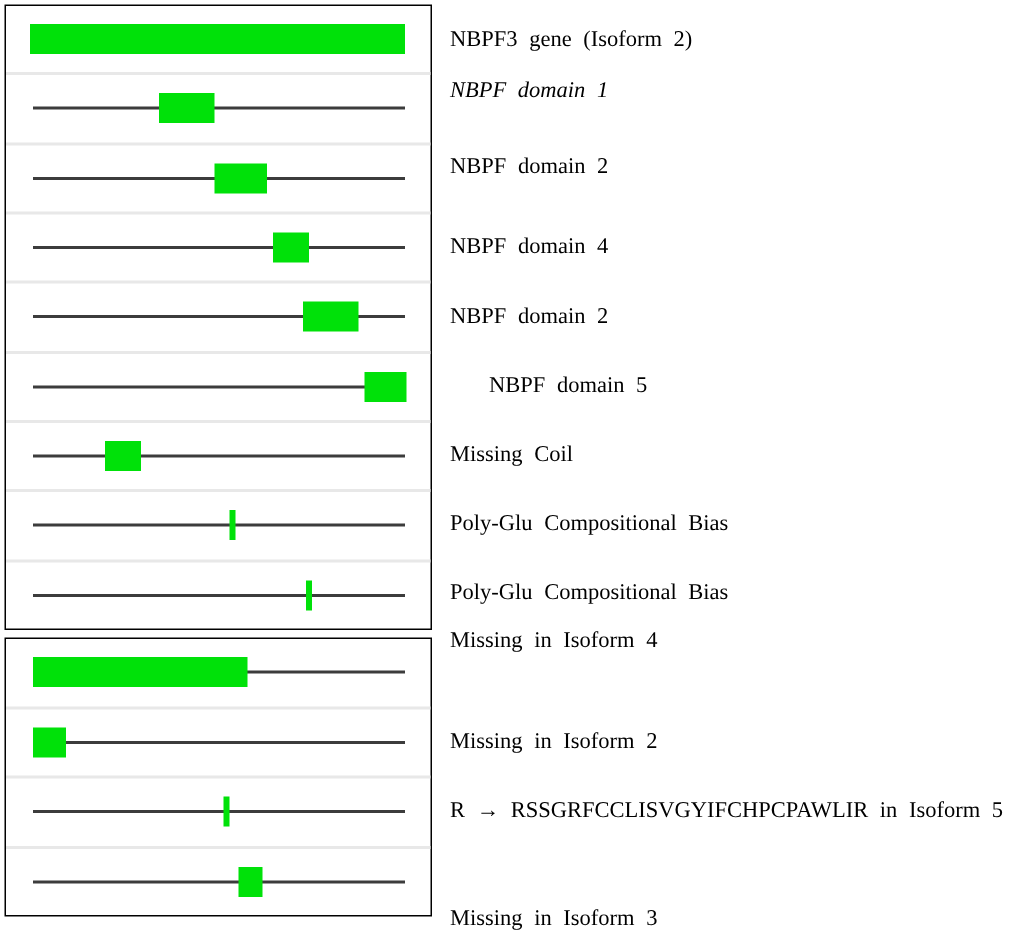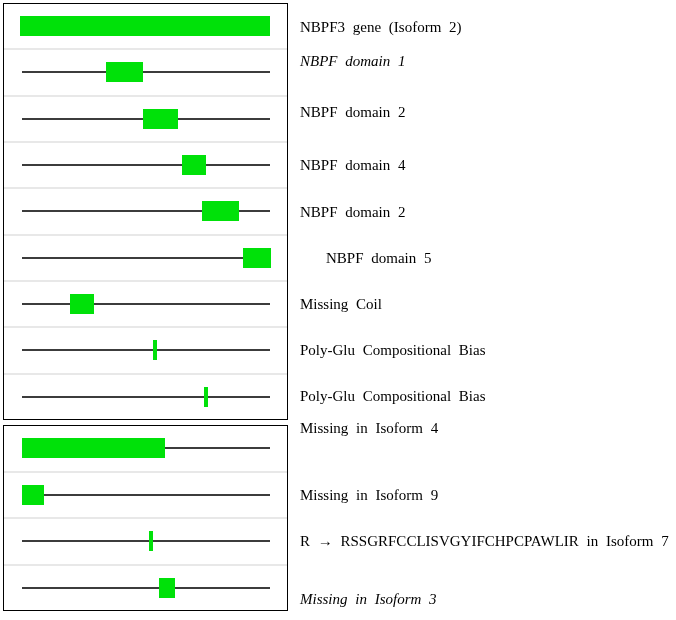--- a/index.html
+++ b/index.html
@@ -123,17 +123,17 @@
       <div class="rlabel" style="top: 27.0556px;">NBPF3 gene (Isoform 2)</div>
       <div class="rlabel" style="top: 61px; font-style: italic;">NBPF domain 1</div>
       <div class="rlabel" style="top: 112px; text-align: center;">NBPF domain 2</div>
       <div class="rlabel" style="top: 165.389px;">NBPF domain 4</div>
       <div class="rlabel" style="top: 211.5px;">NBPF domain 2</div>
       <div class="rlabel" style="top: 257.611px; margin-left: 26px;">NBPF domain 5</div>
       <div class="rlabel" style="top: 303.722px;">Missing Coil</div>
       <div class="rlabel" style="top: 349.833px;">Poly-Glu Compositional Bias</div>
       <div class="rlabel" style="top: 395.944px;">Poly-Glu Compositional Bias</div>
       <div class="rlabel" style="top: 428px;">Missing in Isoform 4</div>
-      <div class="rlabel" style="top: 495px;">Missing in Isoform 9</div>
-      <div class="rlabel" style="top: 541px;">R → RSSGRFCCLISVGYIFCHPCPAWLIR in Isoform 7</div>
-      <div class="rlabel" style="top: 599px; font-style: italic;">Missing in Isoform 3</div>
+      <div class="rlabel" style="top: 495px;">Missing in Isoform 2</div>
+      <div class="rlabel" style="top: 541px;">R → RSSGRFCCLISVGYIFCHPCPAWLIR in Isoform 5</div>
+      <div class="rlabel" style="top: 613px;">Missing in Isoform 3</div>
     </div>
 </div>
 
 </body></html>

